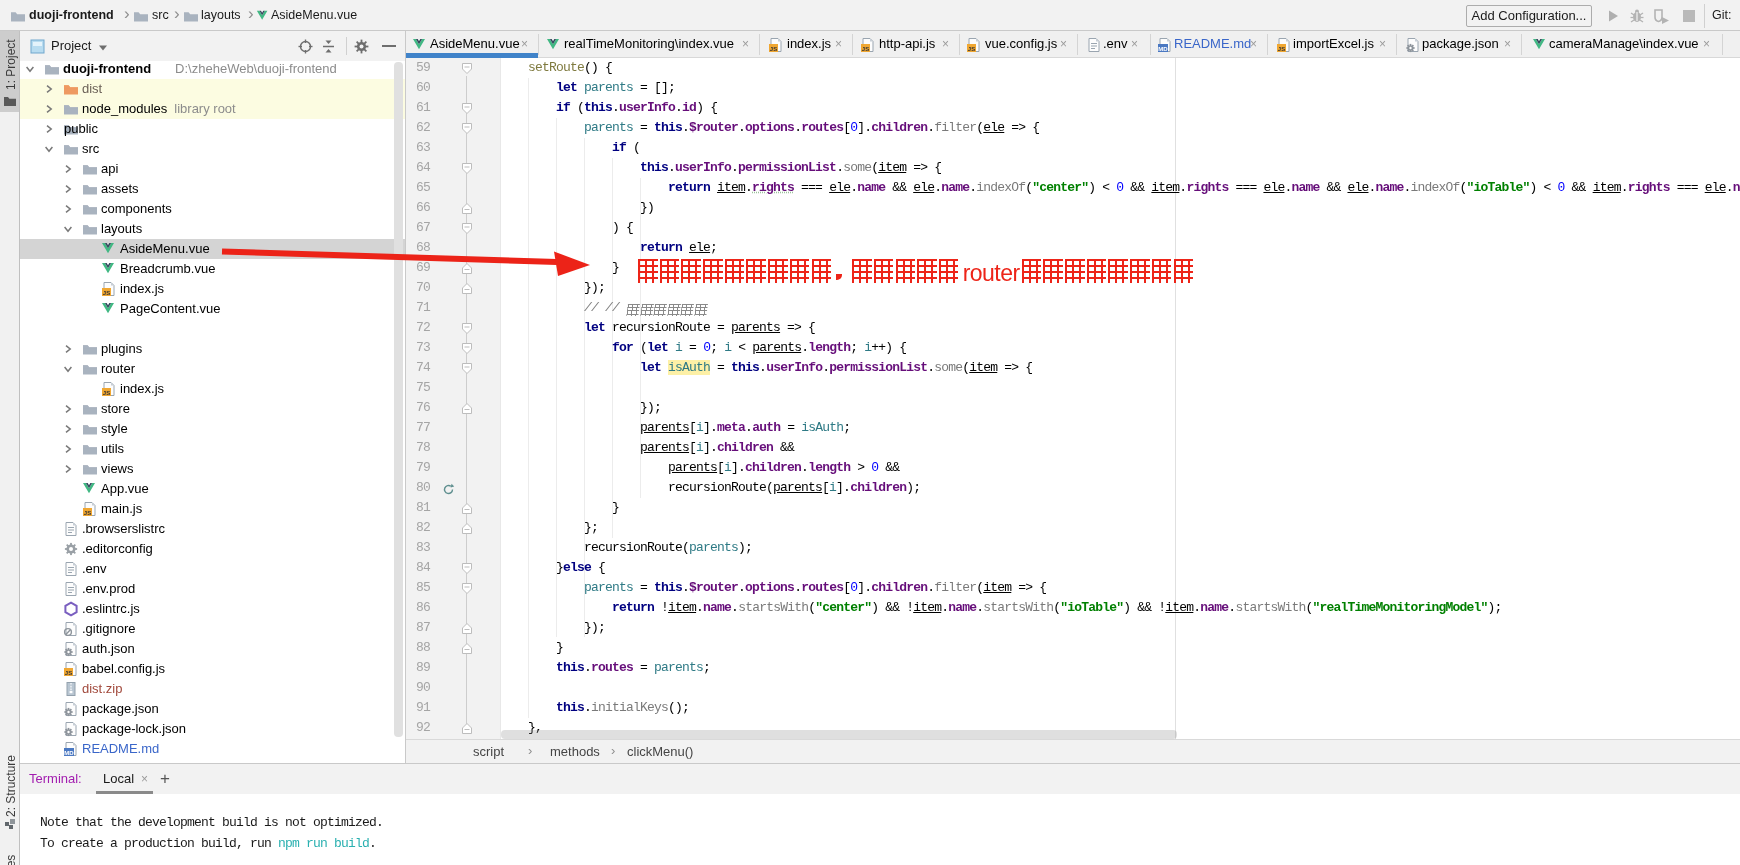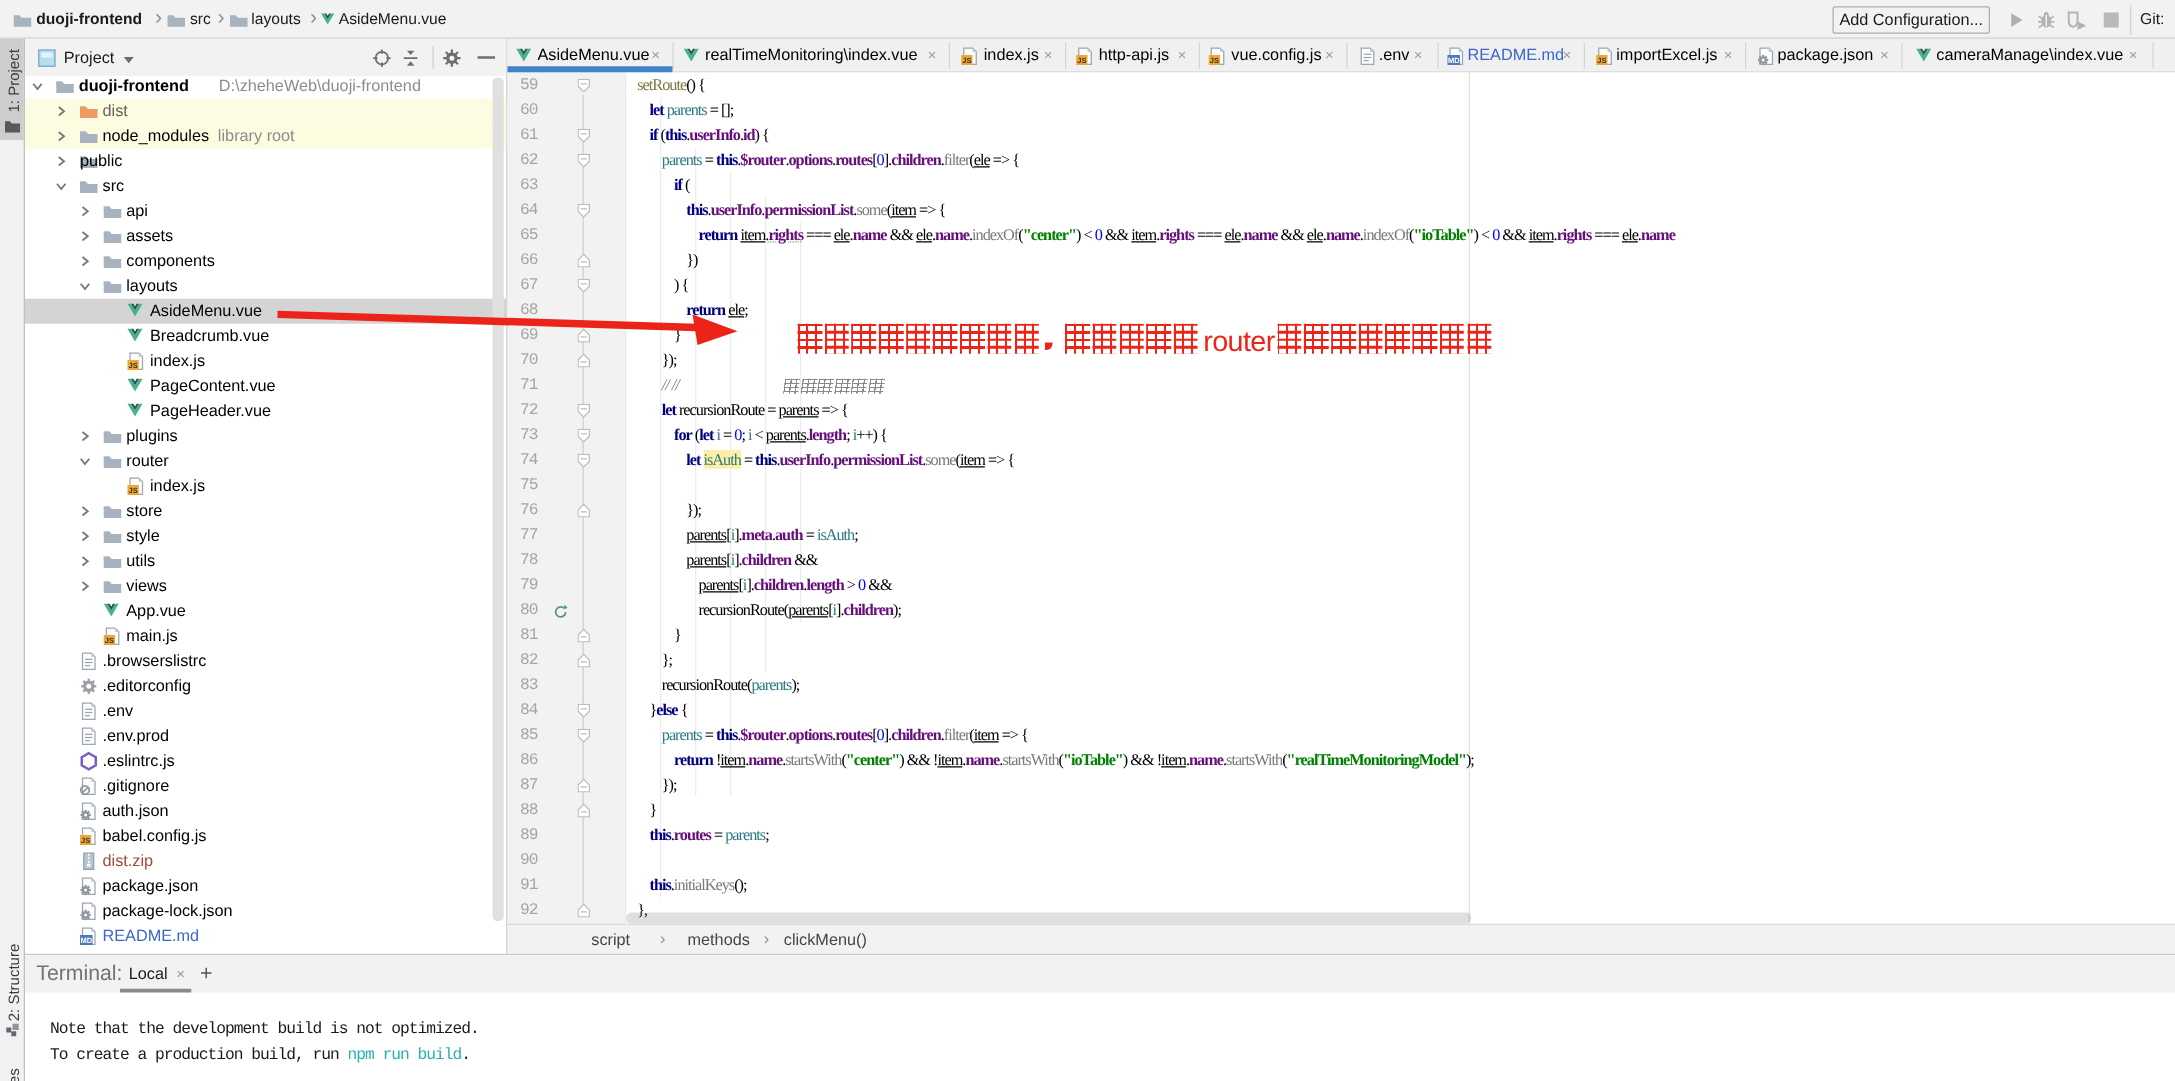--- a/index.html
+++ b/index.html
@@ -20,21 +20,21 @@
 .gray { color:#8c8c8c; }
 #tabbar { position:absolute; left:406px; top:31px; width:1334px; height:27px; background:#f0f0f0; border-bottom:1px solid #d8d8d8; font-size:13px;}
 .tabsep { position:absolute; top:3px; height:21px; width:1px; background:#d4d4d4; }
 .tabx { color:#9b9b9b; font-size:12px; }
 #underline { position:absolute; left:406px; top:53px; width:132px; height:5px; background:#4083c9; }
 #gutter { position:absolute; left:406px; top:58px; width:95px; height:681px; background:#f2f2f2; }
 .lno { position:absolute; left:0; width:24px; text-align:right; height:20px; line-height:20px;
   font-family:"Liberation Mono",monospace; font-size:13px; letter-spacing:-0.8px; color:#a5a5a5; }
 #codearea { position:absolute; left:501px; top:58px; width:1239px; height:681px; background:#fff; overflow:hidden; }
 .cl { position:absolute; left:-1px; height:20px; line-height:20px; white-space:pre;
-  font-family:Liberation Serif, serif; font-size:13px; letter-spacing:-0.8px; color:#000; }
+  font-family:Liberation Mono, monospace; font-size:13px; letter-spacing:-0.8px; color:#000; }
 .k { color:#000080; font-weight:bold; }
 .f { color:#660e7a; font-weight:bold; }
 .s { color:#008000; font-weight:bold; }
 .n { color:#0000ff; }
 .c { color:#808080; font-style:italic; }
 .l { color:#7a7a7a; }
 .v { color:#2e7a85; }
 .p { text-decoration:underline; }
 .d { color:#7f7a3f; }
 .wavy { text-decoration:underline; text-decoration-style:dotted; text-decoration-color:#9cc29c; }
@@ -258,27 +258,20 @@
         <text x="5.5" y="13.5" font-size="6" font-family="Liberation Sans" font-weight="bold" fill="#333" text-anchor="middle">JS</text>
       </svg>
       <span class="lbl" style="left:100px;">index.js</span>
     </div>
 <div class="trow" style="top:268px">
       <svg style="position:absolute;left:81px;top:2px" width="16" height="16" viewBox="0 0 16 16">
         <polygon points="1,2 3.9,2 7,7.2 10.1,2 13,2 7,12.2" fill="#41b883"></polygon>
         <polygon points="3.9,2 5.7,2 7,4.2 8.3,2 10.1,2 7,7.2" fill="#35495e"></polygon>
       </svg>
       <span class="lbl" style="left:100px;">PageContent.vue</span>
-    </div>
-<div class="trow" style="top:288px">
-      <svg style="position:absolute;left:81px;top:2px" width="16" height="16" viewBox="0 0 16 16">
-        <polygon points="1,2 3.9,2 7,7.2 10.1,2 13,2 7,12.2" fill="#41b883"></polygon>
-        <polygon points="3.9,2 5.7,2 7,4.2 8.3,2 10.1,2 7,7.2" fill="#35495e"></polygon>
-      </svg>
-      <span class="lbl" style="left:100px;">PageHeader.vue</span>
     </div>
 <div class="trow" style="top:308px">
       <svg style="position:absolute;left:42px;top:4px" width="12" height="12" viewBox="0 0 12 12">
         <polyline points="4,2.6 8.2,6 4,9.4" fill="none" stroke="#787878" stroke-width="1.5"></polyline>
       </svg>
       <svg style="position:absolute;left:62px;top:2px" width="16" height="16" viewBox="0 0 16 16">
         <path d="M1 4.2 h4.6 l1.6 2 H15 V13.4 H1 z" fill="#a9b3bf"></path>
         <path d="M1 4.2 h4.6 l1.6 2 H15 v1 H1 z" fill="#a9b3bf" opacity="0.85"></path>
       </svg>
       <span class="lbl" style="left:81px;">plugins</span>
@@ -736,21 +729,21 @@
 <div id="hscroll"></div>
 <div id="codebc">
     <span style="position:absolute;left:67px;top:4px;">script</span>
     <span class="bc-sep" style="left:122px;top:-3px;font-size:13px;">›</span>
     <span style="position:absolute;left:144px;top:4px;">methods</span>
     <span class="bc-sep" style="left:205px;top:-3px;font-size:13px;">›</span>
     <span style="position:absolute;left:221px;top:4px;">clickMenu()</span>
   </div>
 <div id="terminal">
     <div id="thead">
-      <span style="position:absolute;left:9px;top:0;height:30px;line-height:30px;font-size:17px;color:#737373">Terminal:</span>
+      <span style="position:absolute;left:9px;top:0;height:30px;line-height:30px;font-size:13px;color:#a21caf">Terminal:</span>
 <span style="position:absolute;left:83px;top:0;height:30px;line-height:30px;font-size:13px;color:#1a1a1a">Local</span>
 <span style="position:absolute;left:121px;top:0;height:30px;line-height:30px;font-size:12px;color:#9b9b9b">×</span>
 <div style="position:absolute;left:76px;top:27px;width:57px;height:3px;background:#8a8a8a"></div>
 <span style="position:absolute;left:140px;top:0;height:30px;line-height:30px;font-size:17px;color:#555">+</span>
 <div class="tmono" style="left:20px;top:51px">Note that the development build is not optimized.</div>
 <div class="tmono" style="left:20px;top:72px">To create a production build, run <span style="color:#2ab0b0">npm run build</span>.</div>
     </div>
   </div>
 <svg style="position:absolute;left:215px;top:240px;pointer-events:none" width="380" height="40" viewBox="0 0 380 40">
     <line x1="7" y1="11.5" x2="342" y2="22" stroke="#ec2318" stroke-width="6"></line>

